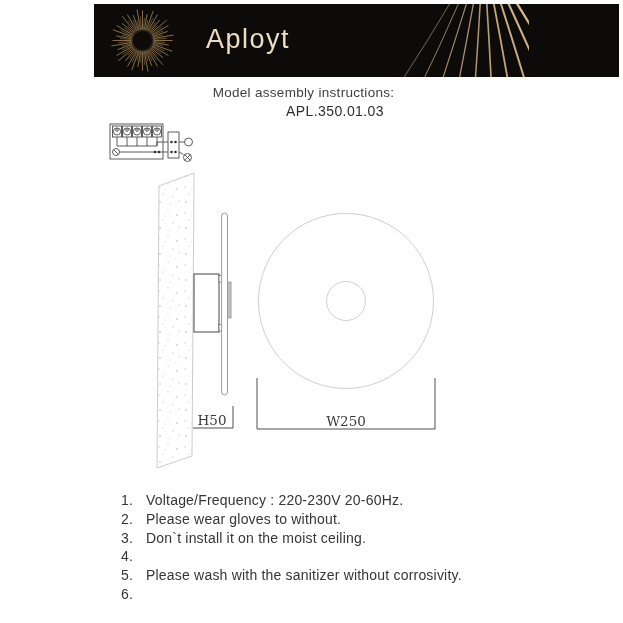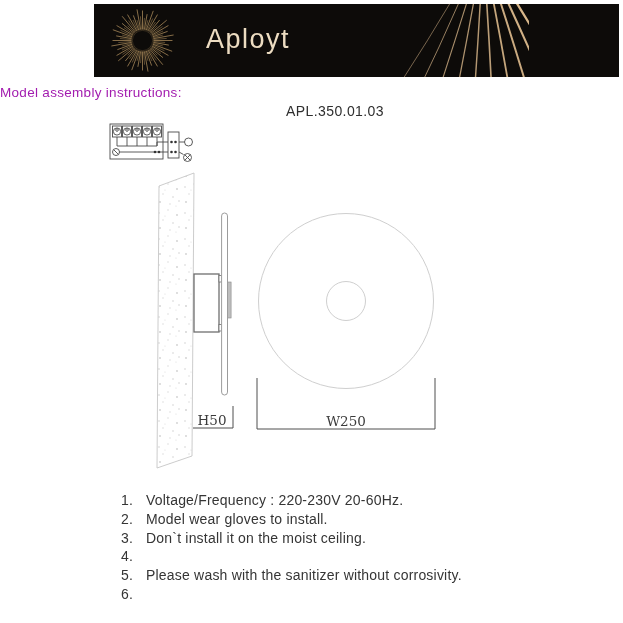--- a/index.html
+++ b/index.html
@@ -8,22 +8,22 @@
 
   
   .header-bar{position:absolute;left:94px;top:4px;width:525px;height:73px;
     background:#0d0b09;overflow:hidden;}
   .sunburst{position:absolute;left:8px;top:-4px;width:81px;height:81px;}
   .brand-text{position:absolute;left:112px;top:50%;transform:translateY(-55%);
     font-size:27px;font-weight:400;letter-spacing:1.5px;color:#ecdcc1;}
   .fan{position:absolute;left:0;top:0;width:435px;height:73px;}
 
   
-  .title-line{position:absolute;left:0;right:16px;top:85px;
-    font-size:13.5px;font-weight:500;color:#a21caf;letter-spacing:0.3px;}
+  .title-line{position:absolute;left:0;right:16px;top:85px;text-align:center;
+    font-size:13.5px;font-weight:500;color:#404040;letter-spacing:0.3px;}
   .model-line{position:absolute;left:0;right:0;top:103px;text-align:center;
     font-size:14px;font-weight:500;color:#2e2e2e;letter-spacing:0.4px;padding-left:47px;}
 
   
   .drawing{position:absolute;left:0;top:0;width:623px;height:623px;}
   .dimtext{font-family:"DejaVu Serif",serif;font-size:13.5px;fill:#3b3b3b;}
 
   
   .instructions{position:absolute;left:121px;top:491px;margin:0;padding:0;
     list-style:none;font-size:14px;color:#353535;letter-spacing:0.2px;}
@@ -216,21 +216,21 @@
     </g>
   </svg>
 
   <ol class="instructions">
     <li>
       <span class="num">1.</span>
       <span class="txt">Voltage/Frequency : 220-230V 20-60Hz.</span>
     </li>
     <li>
       <span class="num">2.</span>
-      <span class="txt">Model wear gloves to install.</span>
+      <span class="txt">Please wear gloves to without.</span>
     </li>
     <li>
       <span class="num">3.</span>
       <span class="txt">Don`t install it on the moist ceiling.</span>
     </li>
     <li>
       <span class="num">4.</span>
     </li>
     <li>
       <span class="num">5.</span>

